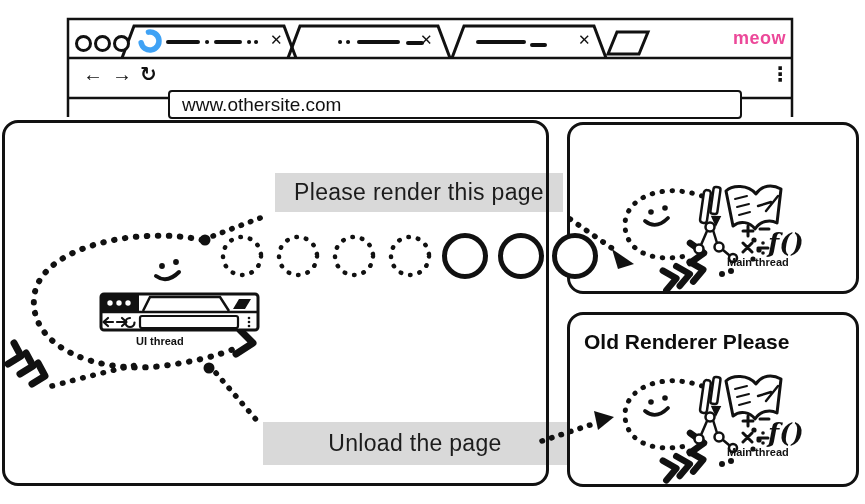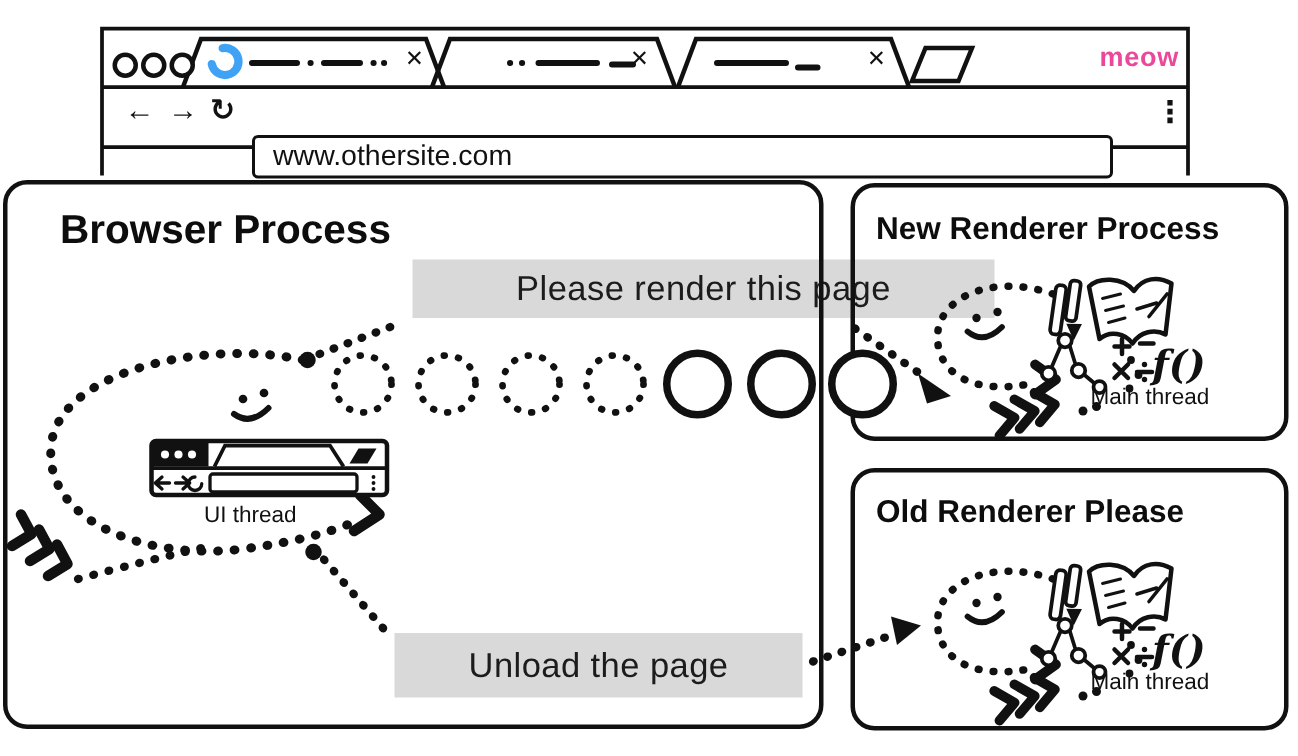--- a/index.html
+++ b/index.html
@@ -3,35 +3,35 @@
 <meta charset="utf-8">
 <style>
   html,body{margin:0;padding:0;background:#fff;}
   body{font-family:"Liberation Sans","DejaVu Sans",sans-serif;color:#111;}
   .stage{position:relative;width:865px;height:504px;overflow:hidden;background:#fff;}
   svg.art{position:absolute;left:0;top:0;width:865px;height:504px;pointer-events:none;}
 
   
   .bubble{position:absolute;background:#d9d9d9;display:flex;align-items:center;justify-content:center;
           font-size:23px;font-weight:500;color:#1c1c1c;letter-spacing:.3px;}
-  .bubble-render{left:275px;top:173px;width:388px;height:39px;}
-  .bubble-unload{left:263px;top:422px;width:272px;height:43px;}
+  .bubble-render{left:275px;top:173px;width:288px;height:39px;}
+  .bubble-unload{left:263px;top:422px;width:304px;height:43px;}
 
   
   .proc-box{position:absolute;border:3.5px solid #111;border-radius:16px;background:transparent;box-sizing:border-box;}
   .box-browser{left:2px;top:120px;width:547px;height:366px;}
   .box-new{left:567px;top:122px;width:292px;height:172px;}
   .box-old{left:567px;top:312px;width:292px;height:175px;}
 
   
   .title{position:absolute;font-weight:bold;color:#0d0d0d;white-space:nowrap;}
   .t-browser{left:40px;top:138px;font-size:27px;}
   .t-new{left:584px;top:141px;font-size:21px;}
   .t-old{left:584px;top:330px;font-size:21px;}
-  .thread-label{position:absolute;font-size:15px;font-weight:400;white-space:nowrap;}
+  .thread-label{position:absolute;font-size:11px;font-weight:700;white-space:nowrap;}
   .l-ui{left:136px;top:335px;text-align:right;}
   .l-main-new{left:727px;top:256px;}
   .l-main-old{left:727px;top:446px;}
 
   
   .winctl{position:absolute;top:35px;width:11px;height:11px;border:3.5px solid #111;border-radius:50%;background:#fff;}
   .wc1{left:75px;} .wc2{left:94px;} .wc3{left:113px;}
   .tab-hit{position:absolute;top:26px;height:32px;background:transparent;}
   .tab1{left:128px;width:162px;} .tab2{left:294px;width:150px;} .tab3{left:458px;width:142px;}
   .tab-close{position:absolute;top:6px;font-size:15px;font-weight:800;color:#111;line-height:1;}
@@ -194,20 +194,18 @@
 
   <span class="navbtn nb-back">←</span>
   <span class="navbtn nb-fwd">→</span>
   <span class="navbtn nb-refresh">↻</span>
   <div class="urlbar">
     <span>www.othersite.com</span>
   </div>
   <span class="kebab">⋮</span>
   <div class="brand">meow</div>
 
-  <div class="title t-browser">Browser Process</div>
-  <div class="title t-new">New Renderer Process</div>
   <div class="title t-old">Old Renderer Please</div>
   <div class="thread-label l-ui">UI thread</div>
   <div class="thread-label l-main-new">Main thread</div>
   <div class="thread-label l-main-old">Main thread</div>
 
 </div>
 
 </body></html>

